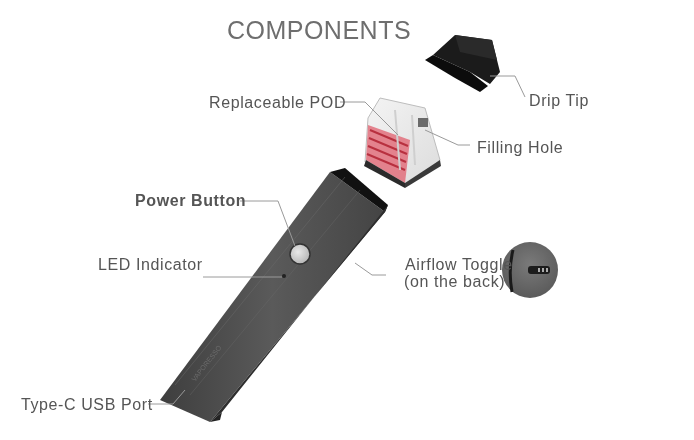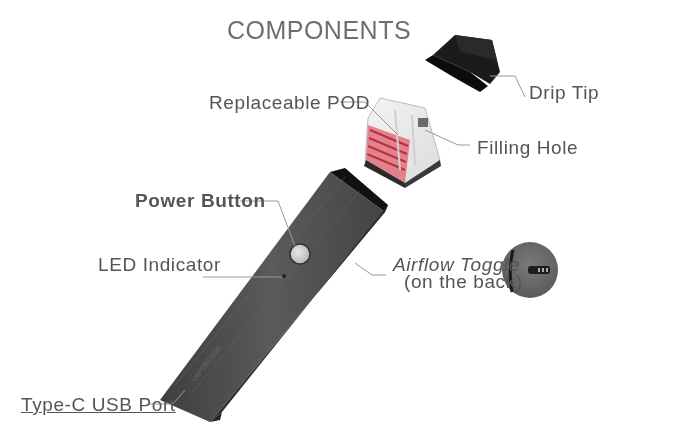--- a/index.html
+++ b/index.html
@@ -1,18 +1,18 @@
 <!DOCTYPE html>
 <html><head>
   <meta charset="utf-8">
   <style>
     html, body { margin:0; padding:0; background:#ffffff; }
     body { width:694px; height:440px; position:relative; overflow:hidden; font-family:"Liberation Sans", sans-serif; }
     .title { position:absolute; left:0; top:16px; width:694px; text-align:center; font-size:25px; color:#6e6e6e; letter-spacing:0.5px; font-weight:normal; transform:translateX(-28px); }
-    .label { position:absolute; font-size:19px; color:#555555; letter-spacing:0.6px; white-space:nowrap; line-height:18px; }
+    .label { position:absolute; font-size:16px; color:#555555; letter-spacing:0.6px; white-space:nowrap; line-height:18px; }
     svg.art { position:absolute; left:0; top:0; }
   </style>
 </head>
 <body>
 
 <div class="title">COMPONENTS</div>
 
 <svg class="art" width="694" height="440" viewBox="0 0 694 440">
   <defs>
     <linearGradient id="bodyFace" x1="0" y1="0" x2="1" y2="0">
@@ -77,20 +77,20 @@
     <polyline points="490,76 515,76 525,97"></polyline>
     <polyline points="340,102 365,102 398,135"></polyline>
     <polyline points="425,130 458,145 470,145"></polyline>
     <polyline points="240,201 278,201 295,246"></polyline>
     <polyline points="203,277 282,277"></polyline>
     <polyline points="355,263 372,275 386,275"></polyline>
     <polyline points="148,404 173,404 185,390"></polyline>
   </g>
 </svg>
 
-<div class="label" style="left:529px; top:84px;">Drip Tip</div>
+<div class="label" style="left:529px; top:92px;">Drip Tip</div>
 <div class="label" style="left:209px; top:94px;">Replaceable POD</div>
 <div class="label" style="left:477px; top:139px;">Filling Hole</div>
 <div class="label" style="left:135px; top:192px;font-weight:bold;">Power Button</div>
 <div class="label" style="left:98px; top:256px;">LED Indicator</div>
-<div class="label" style="left:393px; top:256px;font-style:italic;">Airflow Toggle</div>
+<div class="label" style="left:405px; top:256px;">Airflow Toggle</div>
 <div class="label" style="left:404px; top:273px;">(on the back)</div>
-<div class="label" style="left:21px; top:396px;text-decoration:underline;">Type-C USB Port</div>
+<div class="label" style="left:21px; top:396px;">Type-C USB Port</div>
 
 </body></html>

